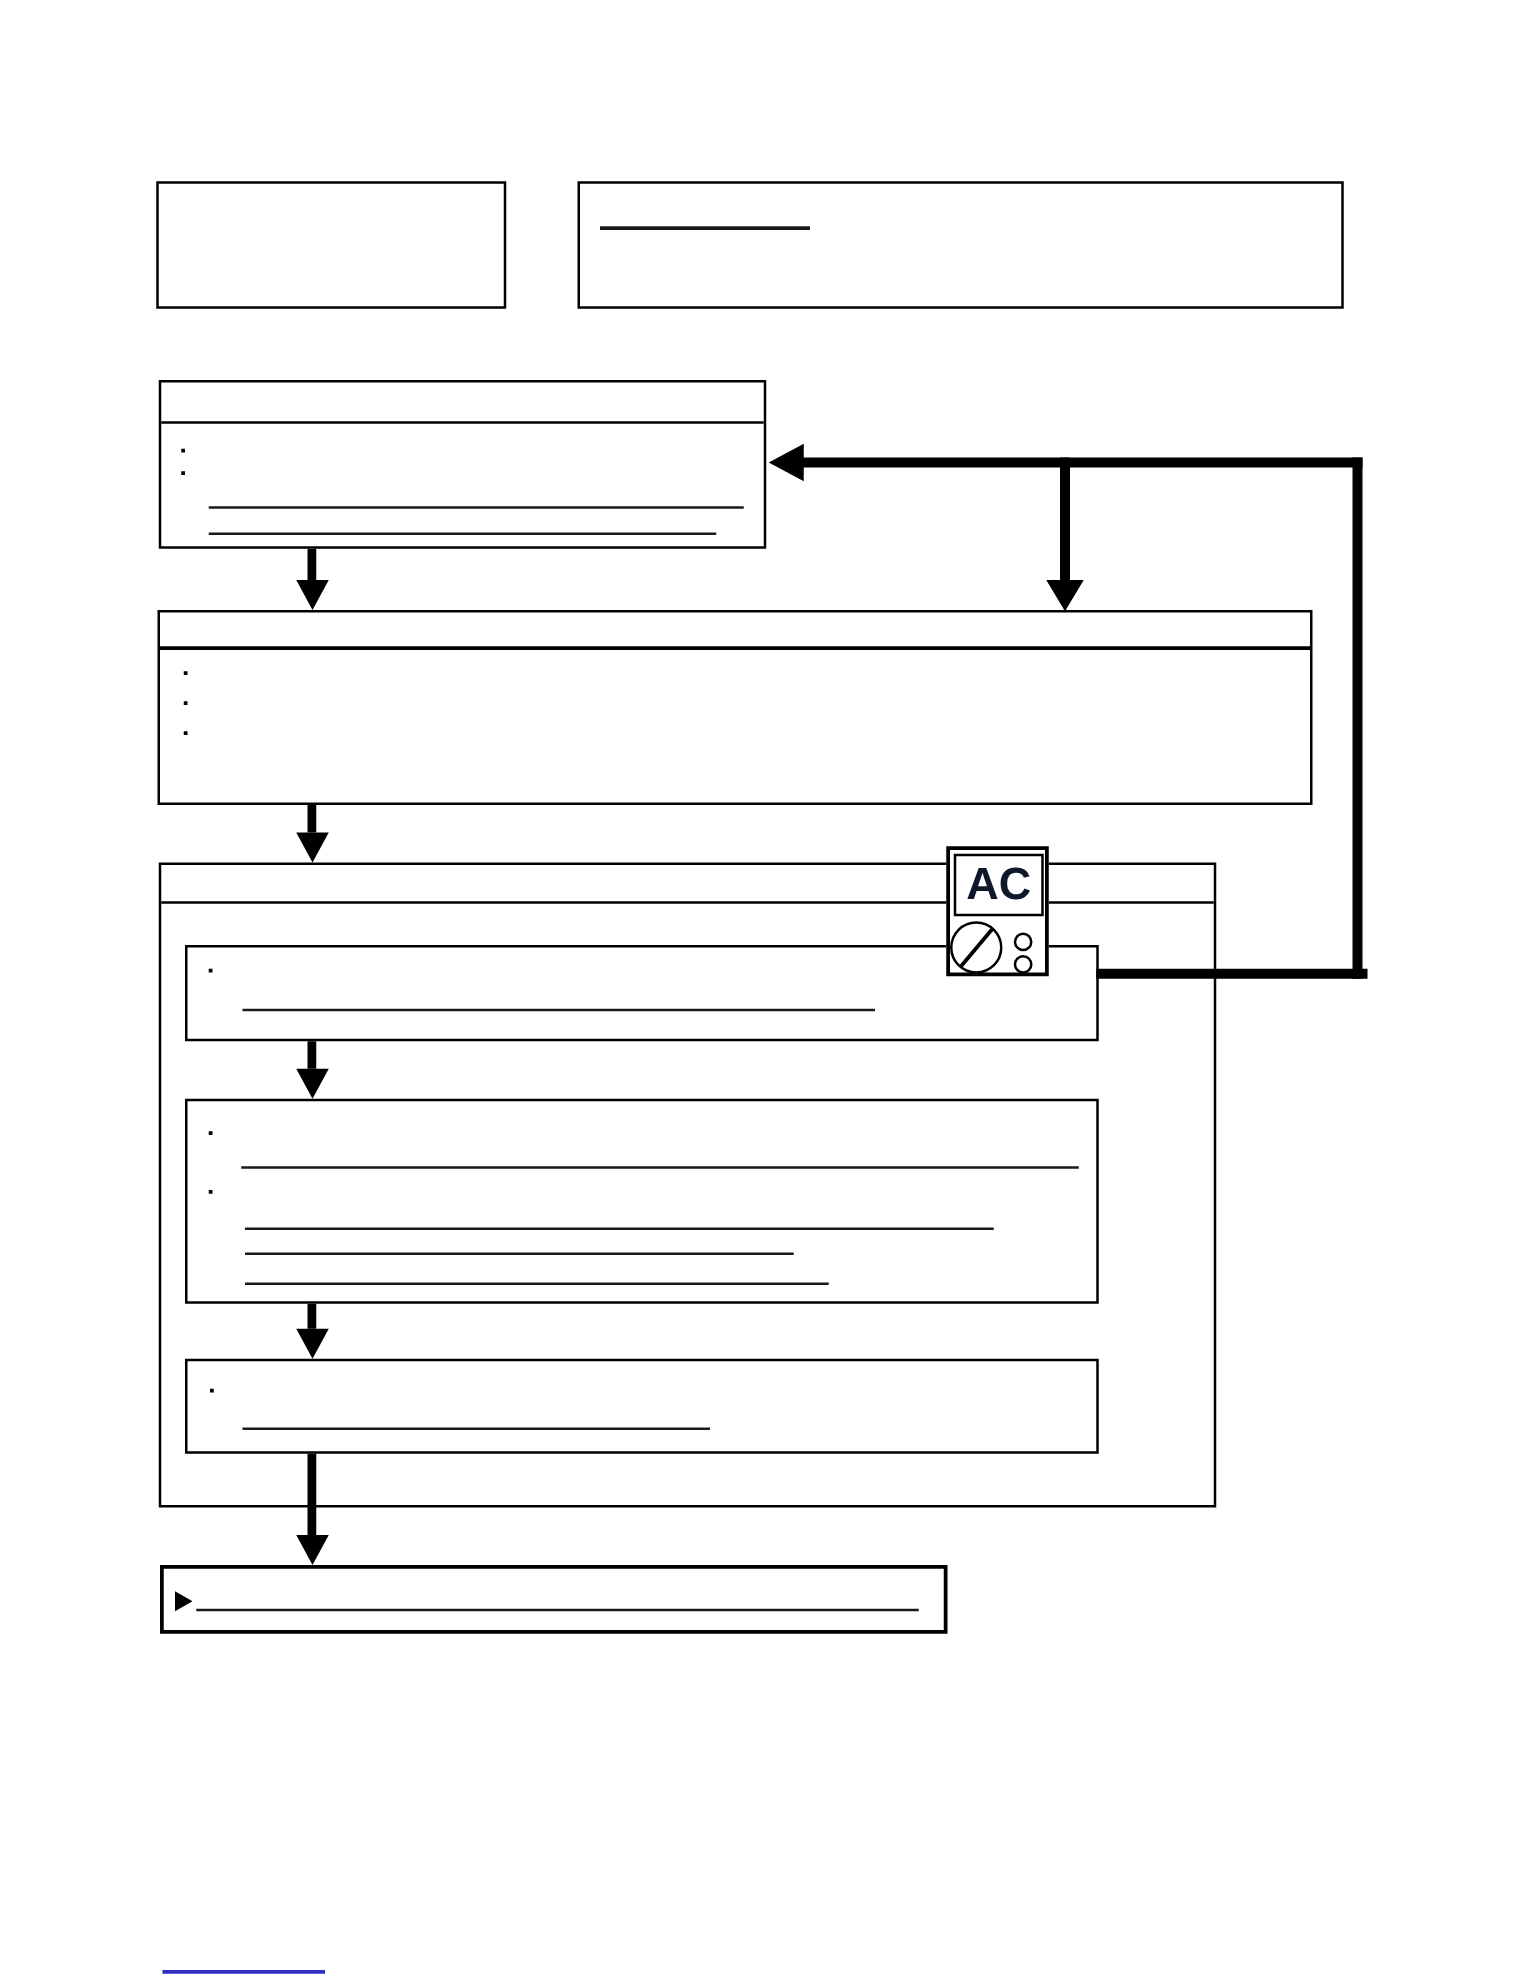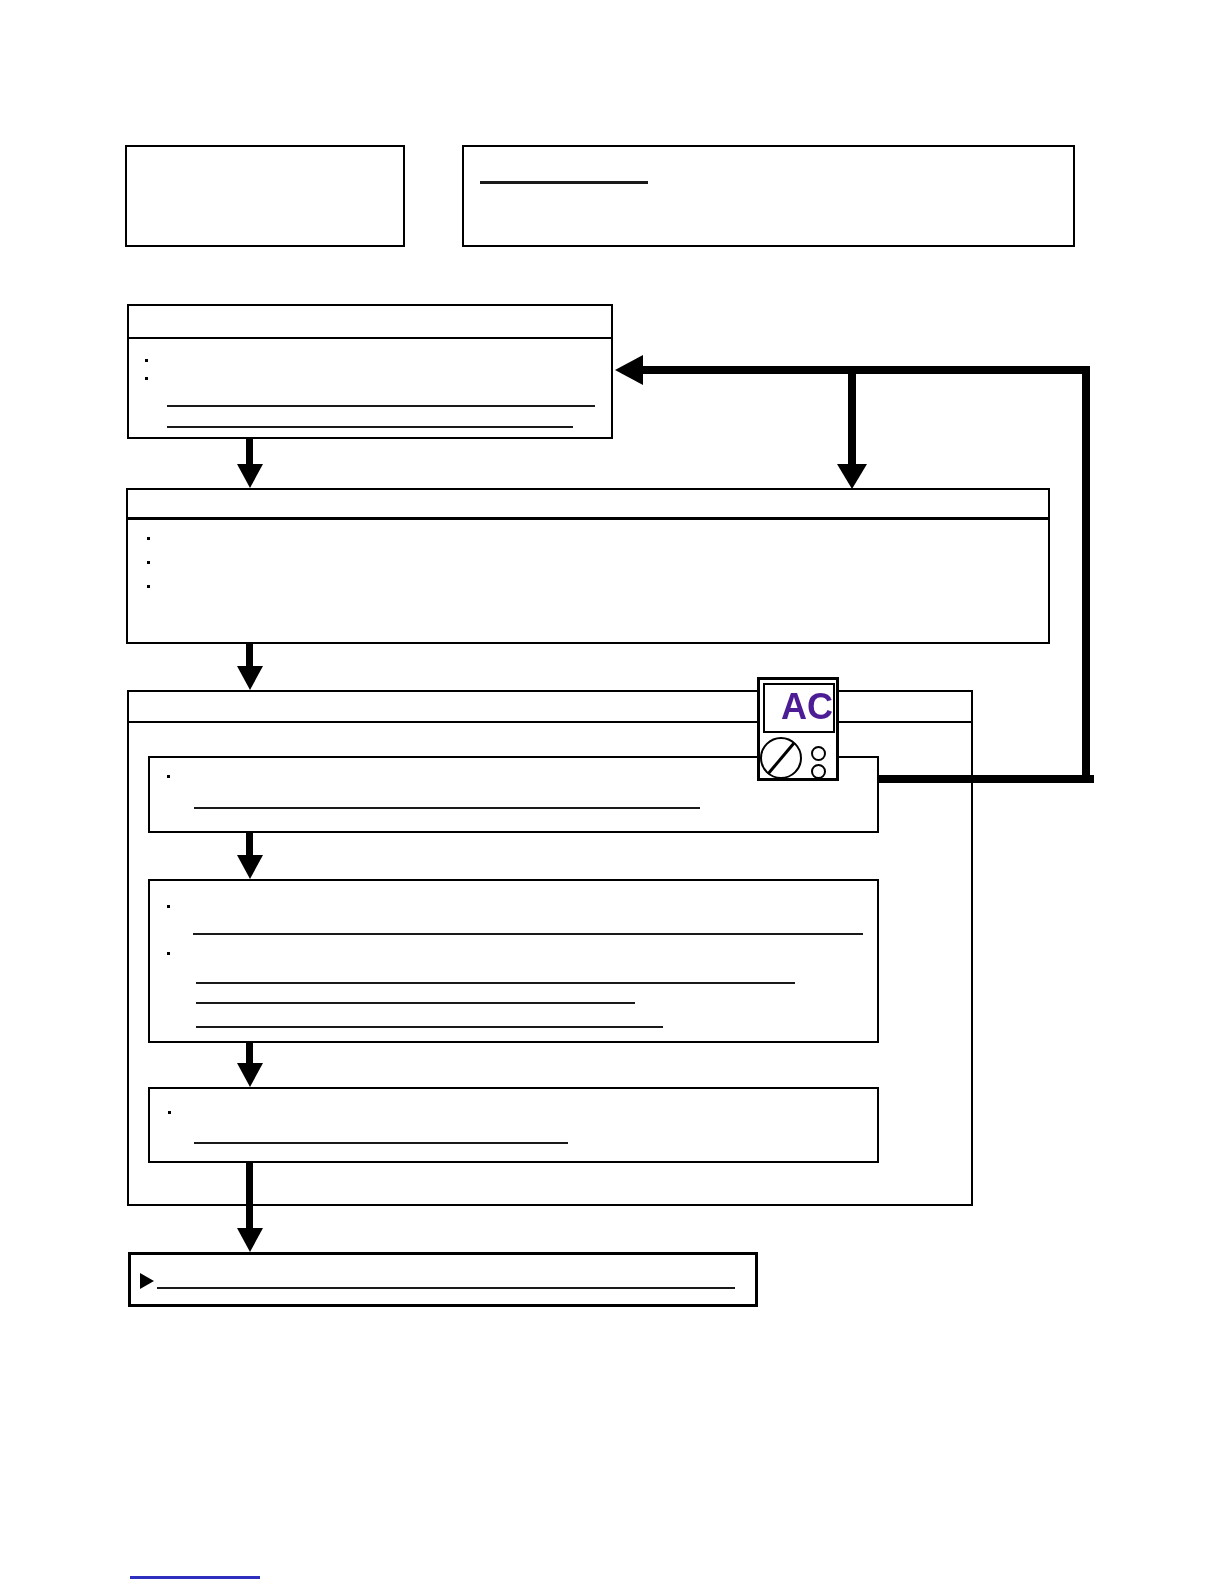--- a/index.html
+++ b/index.html
@@ -19,22 +19,22 @@
   #step3-box{left:127px;top:690px;width:846px;height:516px;}
   #step3-box .divider{top:29px;height:2px;}
   #sub-box-1{left:148px;top:756px;width:731px;height:77px;}
   #sub-box-2{left:148px;top:879px;width:731px;height:164px;}
   #sub-box-3{left:148px;top:1087px;width:731px;height:76px;}
   #result-box{left:128px;top:1252px;width:630px;height:55px;border-width:3px;}
   
   #meter{position:absolute;left:757px;top:677px;width:82px;height:104px;
     border:3px solid #000;background:#fff;box-sizing:border-box;z-index:6;}
   #meter-display{position:absolute;left:3px;top:3px;width:72px;height:50px;
-    border:2px solid #000;box-sizing:border-box;text-align:right;
-    font-weight:bold;font-size:36px;line-height:44px;color:#4c1d95;letter-spacing:0px;}
+    border:2px solid #000;box-sizing:border-box;text-align:center;
+    font-weight:bold;font-size:36px;line-height:44px;color:#0f172a;letter-spacing:0px;}
   #meter-dial{position:absolute;left:0px;top:57px;width:42px;height:42px;
     border:2px solid #000;border-radius:50%;box-sizing:border-box;}
   #meter-dial-slash{position:absolute;left:-1px;top:17.5px;width:40px;height:3px;
     background:#000;transform:rotate(-50deg);}
   .meter-jack{position:absolute;left:51px;width:15px;height:15px;
     border:2px solid #000;border-radius:50%;box-sizing:border-box;}
   #meter-jack-1{top:66px;}
   #meter-jack-2{top:84px;}
   
   #result-marker{position:absolute;left:140px;top:1273px;width:0;height:0;

